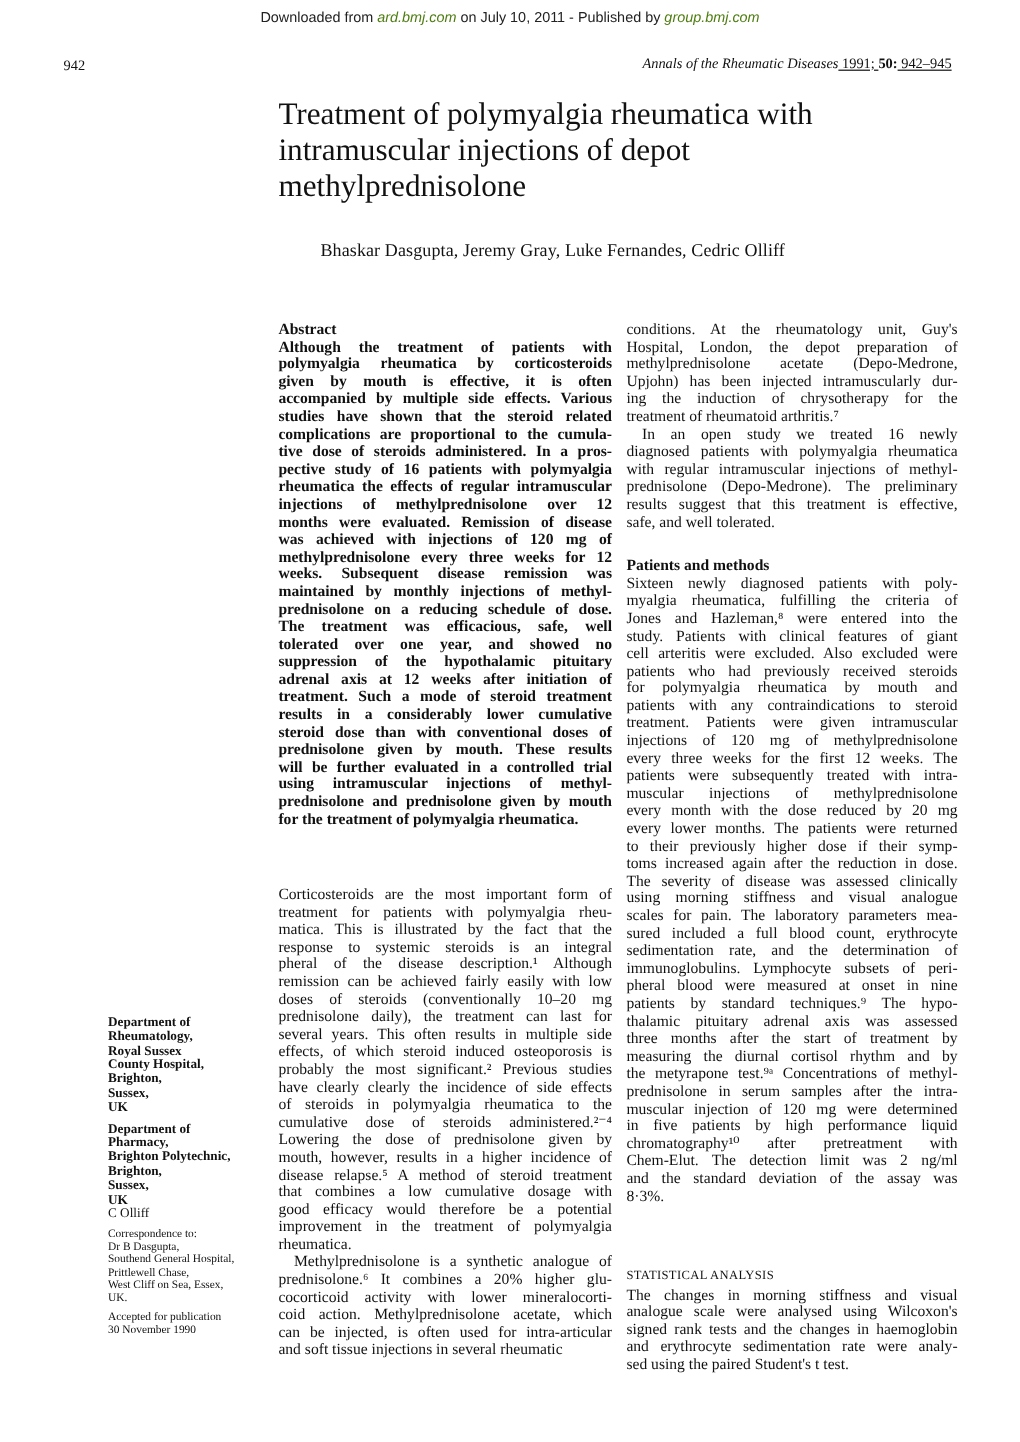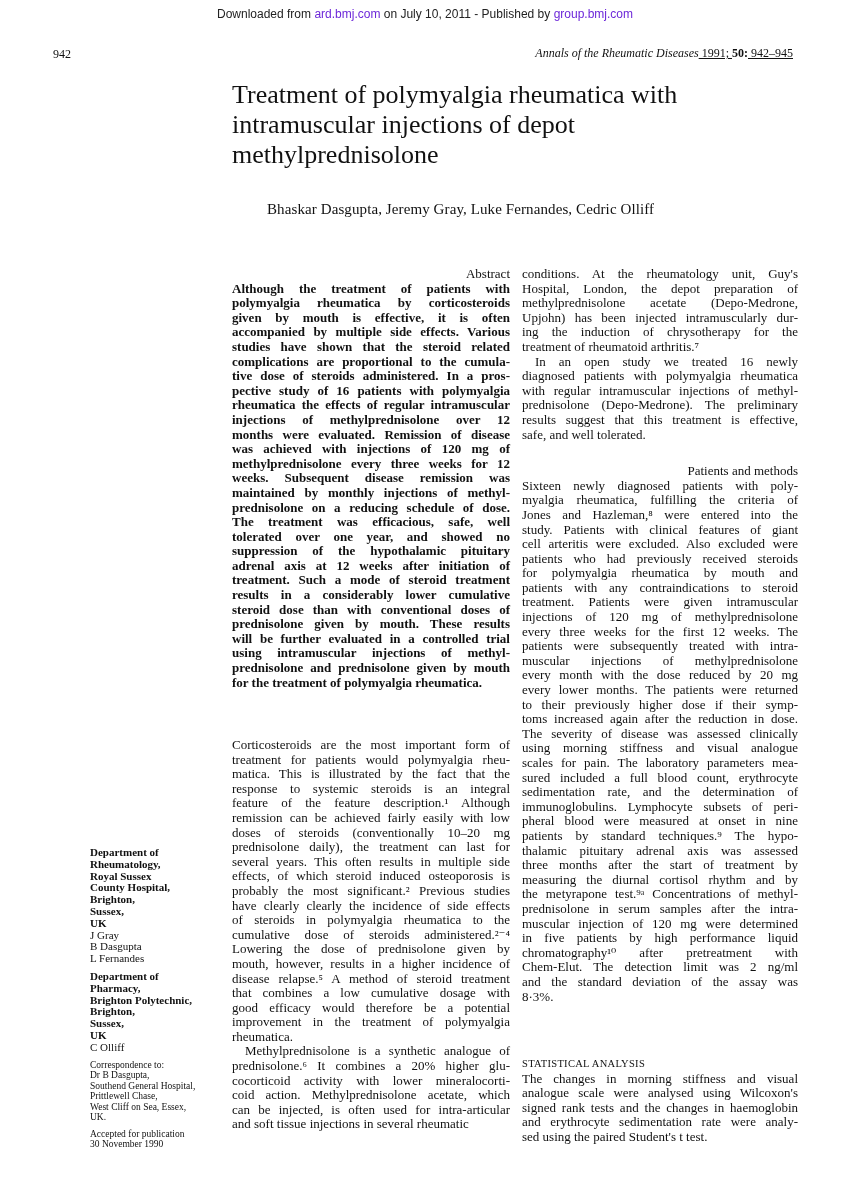--- a/index.html
+++ b/index.html
@@ -1,41 +1,41 @@
 <!DOCTYPE html>
 <html><head>
 <meta charset="utf-8">
 <style>
   html, body { margin: 0; padding: 0; background: #ffffff; }
   body { width: 850px; height: 1202px; position: relative; overflow: hidden; color: #111; }
   .serif { font-family: "Liberation Serif", "DejaVu Serif", serif; }
   .sans { font-family: "Liberation Sans", "DejaVu Sans", sans-serif; }
 
   #download-bar { position: absolute; top: 7px; left: 0; width: 850px; text-align: center; font-size: 12px; color: #222; }
-  #download-bar a { color: #6d28d9; text-decoration: none; }
+  #download-bar a { color: #4d7c0f; text-decoration: none; font-style: italic; }
 
   #page-number { position: absolute; top: 47px; left: 53px; font-size: 12px; }
   #journal-citation { position: absolute; top: 46px; right: 57px; font-size: 12px; font-style: italic; }
   #journal-citation .ns { font-style: normal; text-decoration: underline; }
   #journal-citation b { font-style: normal; }
 
   #title { position: absolute; top: 80px; left: 232px; width: 520px; font-size: 26px; line-height: 30px; }
   #authors { position: absolute; top: 201px; left: 232px; font-size: 15px; letter-spacing: 0.1px; margin-left: 35px; }
 
   .col { position: absolute; font-size: 13px; line-height: 14.6px; }
   .line { display: block; text-align: justify; text-align-last: justify; white-space: nowrap; height: 14.6px; }
   .line.last { text-align-last: left; }
   .indent { text-indent: 13px; }
   .bold { font-weight: bold; }
 
   #abstract { top: 267px; left: 232px; width: 278px; }
   #intro { top: 738px; left: 232px; width: 278px; }
   #rightcol { top: 267px; left: 522px; width: 276px; }
 
-  .heading { font-weight: normal; display: block; height: 14.6px; text-align: right; }
+  .heading { font-weight: bold; display: block; height: 14.6px; }
   .small-caps-heading { font-size: 10.5px; letter-spacing: 0.3px; display: block; height: 14.6px; margin-top: 33px; }
 
   #affil { position: absolute; top: 847px; left: 90px; width: 140px; font-size: 11px; line-height: 11.8px; }
   #affil .b { font-weight: bold; display: block; }
   #affil .n { display: block; }
   #affil .gap { height: 6px; display: block; }
   #affil .small { font-size: 9.5px; line-height: 10.5px; display: block; }
 </style>
 </head>
 <body class="serif">
@@ -82,24 +82,24 @@
       <span class="line">will be further evaluated in a controlled trial</span>
       <span class="line">using intramuscular injections of methyl-</span>
       <span class="line">prednisolone and prednisolone given by mouth</span>
       <span class="line last">for the treatment of polymyalgia rheumatica.</span>
     </div>
 </div>
 
 <div id="intro" class="col">
   <div>
       <span class="line">Corticosteroids are the most important form of</span>
-      <span class="line">treatment for patients would polymyalgia rheu-</span>
+      <span class="line">treatment for patients with polymyalgia rheu-</span>
       <span class="line">matica. This is illustrated by the fact that the</span>
       <span class="line">response to systemic steroids is an integral</span>
-      <span class="line">feature of the feature description.¹ Although</span>
+      <span class="line">pheral of the disease description.¹ Although</span>
       <span class="line">remission can be achieved fairly easily with low</span>
       <span class="line">doses of steroids (conventionally 10–20 mg</span>
       <span class="line">prednisolone daily), the treatment can last for</span>
       <span class="line">several years. This often results in multiple side</span>
       <span class="line">effects, of which steroid induced osteoporosis is</span>
       <span class="line">probably the most significant.² Previous studies</span>
       <span class="line">have clearly clearly the incidence of side effects</span>
       <span class="line">of steroids in polymyalgia rheumatica to the</span>
       <span class="line">cumulative dose of steroids administered.²⁻⁴</span>
       <span class="line">Lowering the dose of prednisolone given by</span>
@@ -192,25 +192,20 @@
   <div>
     <div>
         <span class="b">Department of</span>
         <span class="b">Rheumatology,</span>
         <span class="b">Royal Sussex</span>
         <span class="b">County Hospital,</span>
         <span class="b">Brighton,</span>
         <span class="b">Sussex,</span>
         <span class="b">UK</span>
       </div>
-    <div>
-        <span class="n">J Gray</span>
-        <span class="n">B Dasgupta</span>
-        <span class="n">L Fernandes</span>
-      </div>
   </div>
   <span class="gap"></span>
   <div>
     <div>
         <span class="b">Department of</span>
         <span class="b">Pharmacy,</span>
         <span class="b">Brighton Polytechnic,</span>
         <span class="b">Brighton,</span>
         <span class="b">Sussex,</span>
         <span class="b">UK</span>

